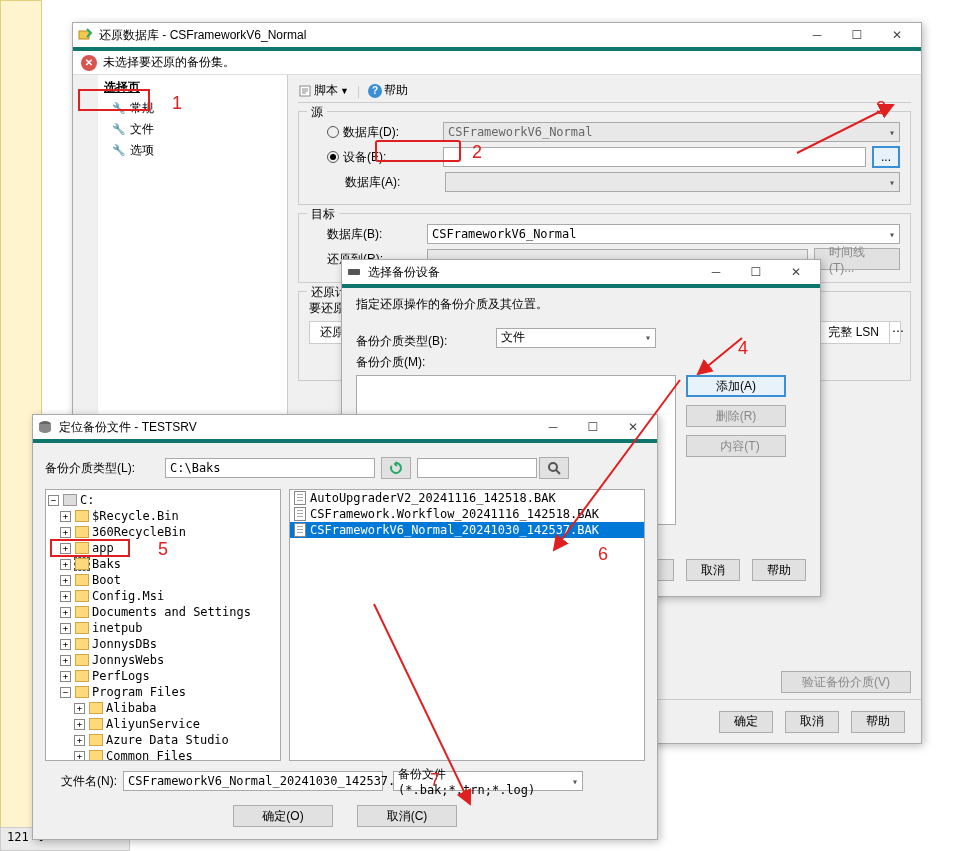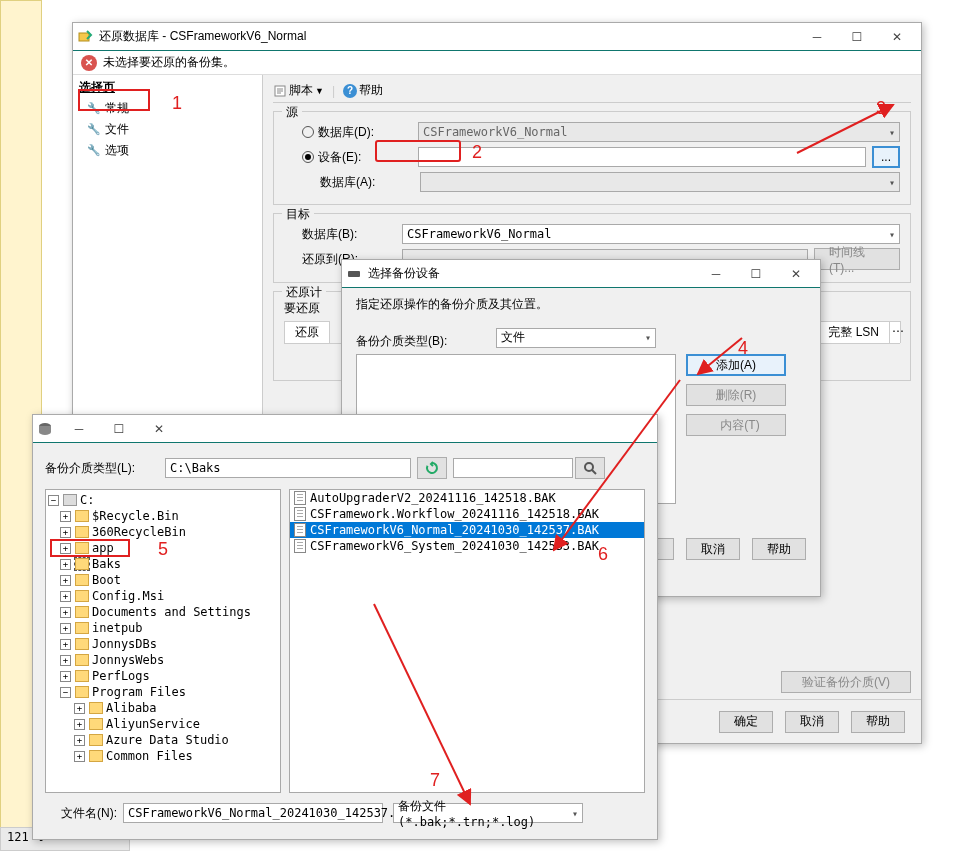--- a/index.html
+++ b/index.html
@@ -16,21 +16,21 @@
     position: absolute;
     background: #f0f0f0;
     border: 1px solid #aaa;
     box-shadow: 2px 2px 8px rgba(0,0,0,0.25);
   }
   .titlebar {
     height: 28px;
     background: #fff;
     display: flex; align-items: center;
     padding: 0 4px;
-    border-bottom: 1px solid #0f766e;
+    border-bottom: 4px solid #0f766e;
   }
   .titlebar .icon { width: 16px; height: 16px; margin-right: 6px; display:inline-flex;align-items:center;justify-content:center;}
   .titlebar .title { flex: 1; font-size: 12px; }
   .titlebar .ctrls { display:flex; gap:0; }
   .titlebar .ctrl {
     width: 40px; height: 26px;
     display: flex; align-items:center; justify-content:center;
     color: #444; font-family: Arial;
   }
   .error-bar {
@@ -141,21 +141,21 @@
       <div class="ctrl">─</div>
       <div class="ctrl">☐</div>
       <div class="ctrl">✕</div>
     </div>
   </div>
   <div class="error-bar">
     <span class="err-ico">✕</span>
     <span>未选择要还原的备份集。</span>
   </div>
   <div class="main-body">
-    <div class="nav-panel" style="position:relative;">
+    <div class="nav-panel" style="position:relative;margin-left:25px;">
       <div class="nav-header">选择页</div>
       <div class="nav-item">
           <span class="wrench">🔧</span>
           <span>常规</span>
         </div>
       <div class="nav-item">
           <span class="wrench">🔧</span>
           <span>文件</span>
         </div>
       <div class="nav-item">
@@ -260,20 +260,23 @@
   </div>
   <div style="padding:8px 14px;">
     <div style="margin-bottom:12px;">指定还原操作的备份介质及其位置。</div>
     <div class="form-row">
       <span style="width:140px;margin-top:8px;">备份介质类型(B):</span>
       <div class="combo" style="width:160px;flex:none;">
         <span>文件</span>
         <span class="caret">▾</span>
       </div>
     </div>
+    <div class="form-row">
+      <span>备份介质(M):</span>
+    </div>
     <div style="display:flex; gap:10px;">
       <div class="file-list" style="width:320px;height:150px;"></div>
       <div style="display:flex;flex-direction:column;gap:8px;">
         <div class="btn blue-outline" style="width:100px;">添加(A)</div>
         <div class="btn disabled" style="width:100px;">删除(R)</div>
         <div class="btn disabled" style="width:100px;padding-left:22px;">内容(T)</div>
       </div>
     </div>
     <div style="display:flex;justify-content:flex-end;gap:12px;margin-top:34px;">
       <div class="btn">确定</div>
@@ -284,32 +287,33 @@
 </div>
 
 <div class="win" style="left:32px; top:414px; width:626px; height:426px;">
   <div class="titlebar">
     <span class="icon">
       <svg width="14" height="14">
           <ellipse cx="7" cy="4" rx="6" ry="3" fill="#666"></ellipse>
           <path d="M1 4 v6 a6 3 0 0 0 12 0 v-6" fill="#888"></path>
         </svg>
     </span>
+    <span class="title">定位备份文件 - TESTSRV</span>
     <div class="ctrls">
       <div class="ctrl">─</div>
       <div class="ctrl">☐</div>
       <div class="ctrl">✕</div>
     </div>
   </div>
 
   <div style="padding:10px 12px 12px 12px; display:flex; flex-direction:column; height:calc(100% - 28px);">
 
     <div class="form-row">
       <span style="width:120px;">备份介质类型(L):</span>
-      <div class="txt" style="width:246px;flex:none;font-family:'SimSun',monospace;">C:\Baks</div>
+      <div class="txt" style="width:210px;flex:none;font-family:'SimSun',monospace;">C:\Baks</div>
       <div class="btn" style="width:30px;margin-left:6px;padding:0;" title="刷新">
         <svg width="14" height="14">
             <path d="M7 2 a5 5 0 1 1 -4.5 2.8" fill="none" stroke="#2a6" stroke-width="2"></path>
             <path d="M8 1 l-2 2 l2 2" fill="none" stroke="#2a6" stroke-width="2"></path>
           </svg>
       </div>
       <div class="txt" style="width:120px;flex:none;margin-left:6px;" placeholder=""></div>
       <div class="btn" style="width:30px;margin-left:2px;padding:0;">
         <svg width="14" height="14">
             <circle cx="6" cy="6" r="4" fill="none" stroke="#555" stroke-width="2"></circle>
@@ -344,36 +348,36 @@
             <span>AutoUpgraderV2_20241116_142518.BAK</span>
           </div>
           <div class="file-item ">
             <span class="doc-ico"></span>
             <span>CSFramework.Workflow_20241116_142518.BAK</span>
           </div>
           <div class="file-item sel">
             <span class="doc-ico"></span>
             <span>CSFrameworkV6_Normal_20241030_142537.BAK</span>
           </div>
-          <div class="file-item ">
-            <span class="doc-ico"></span>
-            <span>CSFrameworkV6_System_20241030_142533.BAK</span>
-          </div>
         </div>
     </div>
 
     <div class="form-row" style="margin-top:10px;">
       <span style="width:78px;text-align:right;padding-right:6px;">文件名(N):</span>
       <div class="txt" style="width:260px;flex:none;font-family:'SimSun',monospace;">CSFrameworkV6_Normal_20241030_142537.BAK</div>
       <div class="combo" style="width:190px;flex:none;margin-left:10px;font-family:'SimSun',monospace;">
         <span>备份文件(*.bak;*.trn;*.log)</span>
         <span class="caret">▾</span>
       </div>
     </div>
 
+    <div style="display:flex; justify-content:center; gap:24px; margin-top:10px;">
+      <div class="btn" style="width:100px;">确定(O)</div>
+      <div class="btn" style="width:100px;">取消(C)</div>
+    </div>
   </div>
 </div>
 
 <div class="red-box-1" style="left:78px; top:89px; width:72px; height:22px;"></div>
 <div class="anno" style="left:172px; top:93px;">1</div>
 
 <div class="red-box-1" style="left:375px; top:140px; width:86px; height:22px; border-radius:3px;"></div>
 <div class="anno" style="left:472px; top:142px;">2</div>
 
 <div class="anno" style="left:876px; top:98px;">3</div>

